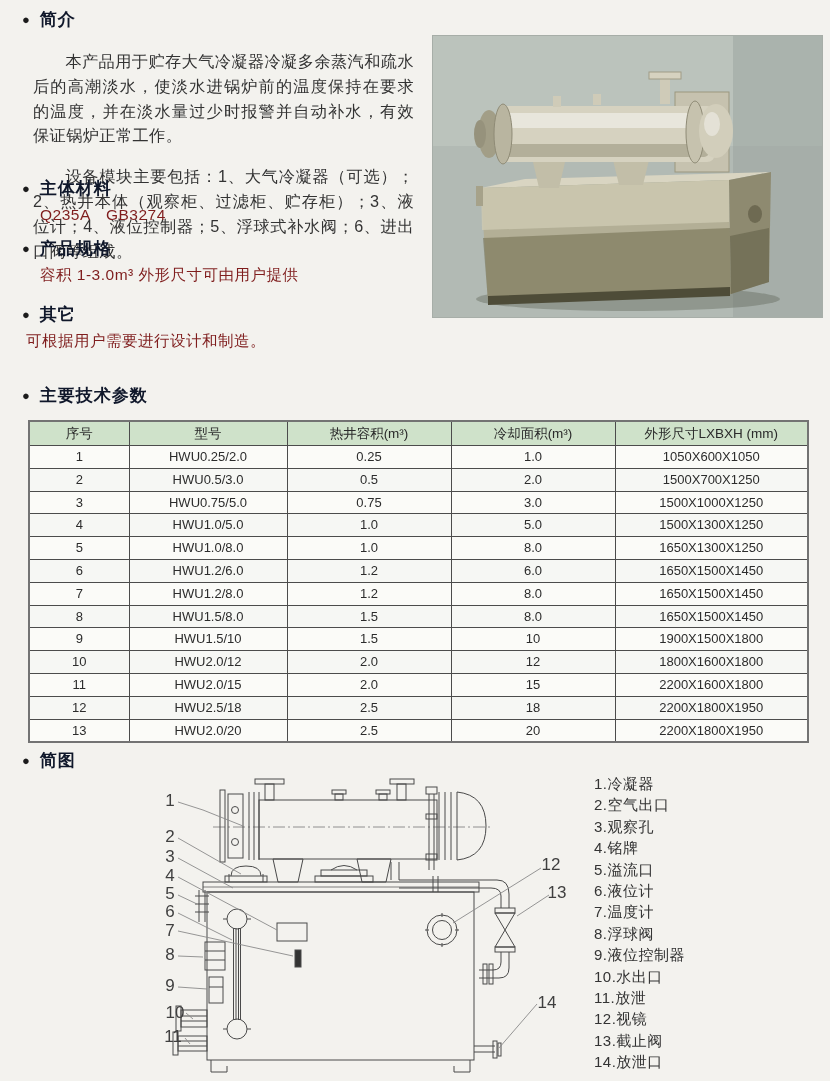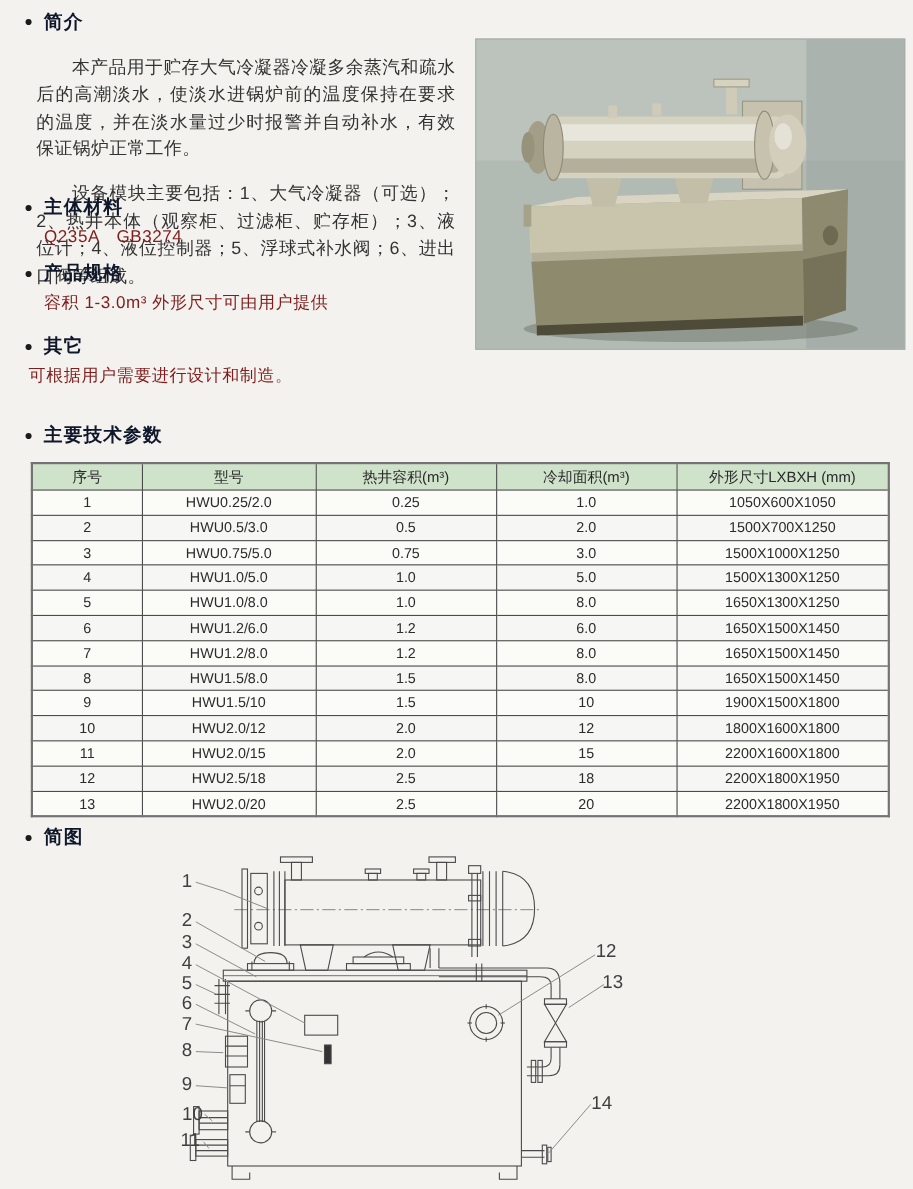--- a/index.html
+++ b/index.html
@@ -376,14 +376,30 @@
       <text x="25" y="190">8</text>
       <text x="25" y="221">9</text>
       <text x="30" y="248">10</text>
       <text x="28" y="272">11</text>
       <text x="406" y="100">12</text>
       <text x="412" y="128">13</text>
       <text x="402" y="238">14</text>
     </g>
   </svg>
 
+  <div class="legend" id="legend">
+      <div class="legend-item">1.冷凝器</div>
+      <div class="legend-item">2.空气出口</div>
+      <div class="legend-item">3.观察孔</div>
+      <div class="legend-item">4.铭牌</div>
+      <div class="legend-item">5.溢流口</div>
+      <div class="legend-item">6.液位计</div>
+      <div class="legend-item">7.温度计</div>
+      <div class="legend-item">8.浮球阀</div>
+      <div class="legend-item">9.液位控制器</div>
+      <div class="legend-item">10.水出口</div>
+      <div class="legend-item">11.放泄</div>
+      <div class="legend-item">12.视镜</div>
+      <div class="legend-item">13.截止阀</div>
+      <div class="legend-item">14.放泄口</div>
+    </div>
 
 </div>
 
 </body></html>

